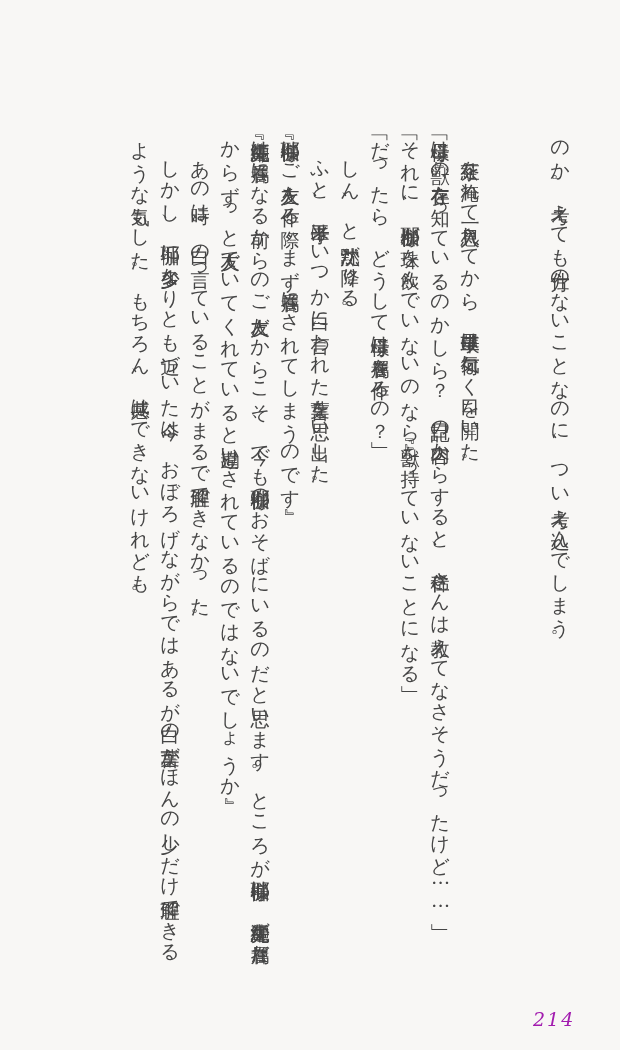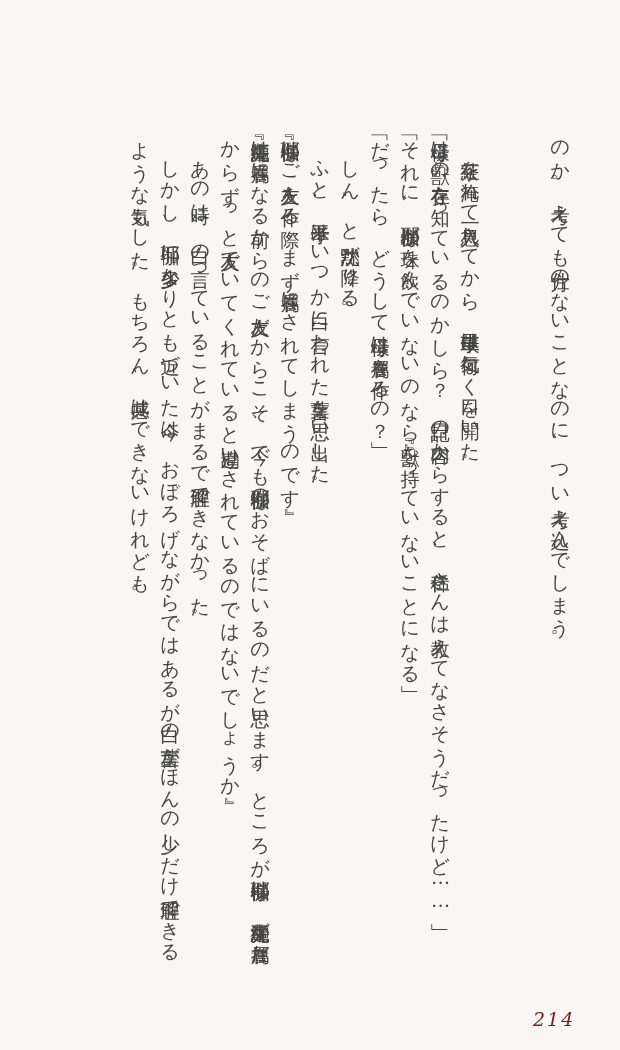--- a/index.html
+++ b/index.html
@@ -43,21 +43,21 @@
   .para.gap-after {
     margin-block-end: 60px;   
   }
   .page-number {
     position: absolute;
     top: 1008px;
     left: 533px;
     font-size: 19px;
     font-style: italic;
     letter-spacing: 2px;
-    color: #7f1d1d;
+    color: #a21caf;
   }
 </style>
 </head>
 <body>
 
 <div class="page">
   <main class="text-block">
     <p class="para gap-after">のか。考えても仕方のないことなのに、つい考え込んでしまう。</p>
     <p class="para indent">紅茶を淹れて一息入れてから、瑛里華は何気なく口を開いた。</p>
     <p class="para">「母様は『獣』の存在を知っているのかしら？　日記の内容からすると、稀仁さんは教えてなさそうだったけど……」</p>

